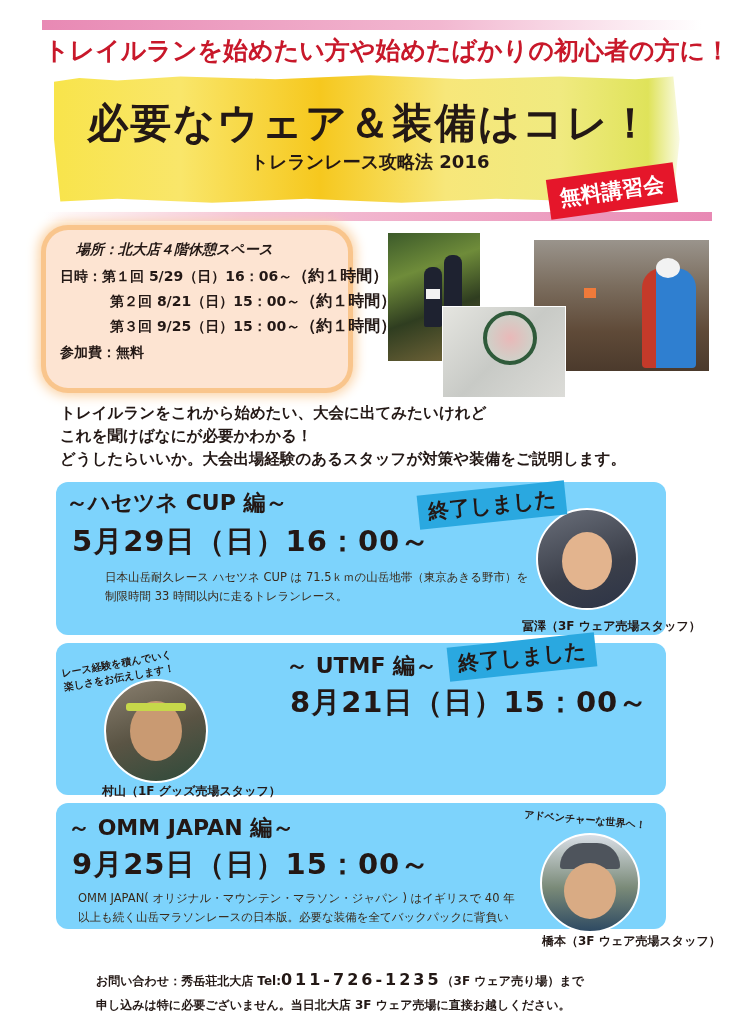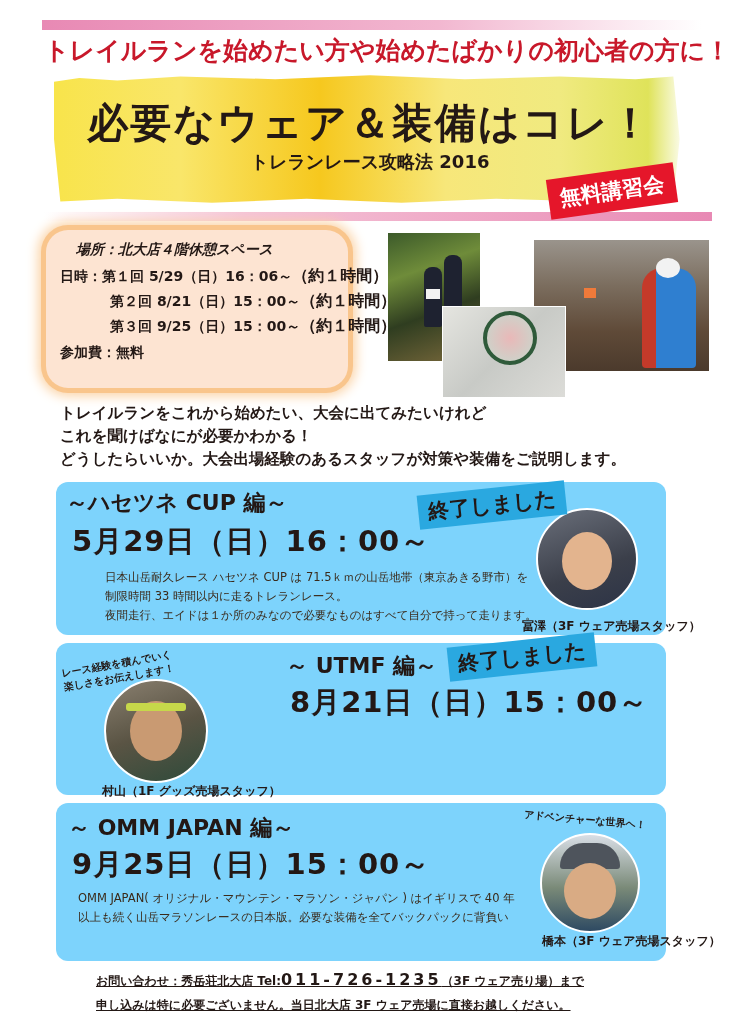--- a/index.html
+++ b/index.html
@@ -43,35 +43,35 @@
   .hiker { left: 108px; top: 28px; width: 54px; height: 100px; border-radius: 20px 20px 4px 4px;
     background: linear-gradient(90deg, #c43a2a 0%, #c43a2a 25%, #2f7fd0 25%, #2f7fd0 100%); }
   .hiker-head { left: 122px; top: 18px; width: 24px; height: 20px; border-radius: 50%; background: #f2f2f2; }
   .flag { left: 50px; top: 48px; width: 12px; height: 10px; background: #f07a3a; }
 
   .intro { left: 60px; top: 402px; width: 640px; font-size: 15.5px; font-weight: bold; line-height: 23px; color: #231815; }
 
   .card { left: 56px; width: 610px; background: #7dd3fc; border-radius: 12px; }
   .card1 { top: 482px; height: 153px; }
   .card2 { top: 643px; height: 152px; }
-  .card3 { top: 803px; height: 158px; }
+  .card3 { top: 803px; height: 126px; }
   .card-title { font-size: 22px; font-weight: bold; color: #231815; white-space: nowrap; }
   .card-date { font-size: 29px; font-weight: bold; color: #231815; white-space: nowrap; letter-spacing: 1px; }
   .card-desc { font-size: 11.5px; color: #3a2a1a; line-height: 19px; white-space: nowrap; }
   .card-note { font-size: 10px; color: #3a2a1a; white-space: nowrap; }
 
   .ended { background: #2aa8e0; color: #231815; font-weight: bold; font-size: 21px;
     padding: 0 10px; line-height: 34px; white-space: nowrap; transform: rotate(-6deg); }
 
   .avatar { border-radius: 50%; border: 2px solid #fff; overflow: hidden; }
   .avatar-face { position: absolute; border-radius: 50%; background: #e3b48e; }
   .staff { font-size: 12px; font-weight: bold; color: #231815; white-space: nowrap; }
   .speech { font-size: 10px; font-weight: bold; color: #231815; white-space: nowrap; }
 
-  .footer { left: 96px; top: 968px; font-size: 12px; font-weight: bold; color: #231815; white-space: nowrap; line-height: 24px; text-decoration: underline; }
+  .footer { left: 96px; top: 968px; font-size: 12px; font-weight: bold; color: #231815; white-space: nowrap; line-height: 24px; }
   .tel { font-size: 16px; letter-spacing: 3px; }
 </style>
 </head>
 <body>
 
 <div class="abs pink-bar-top"></div>
 <div class="abs tagline">トレイルランを始めたい方や始めたばかりの初心者の方に！！</div>
 
 <div class="abs banner"></div>
 <div class="abs headline">必要なウェア＆装備はコレ！</div>
@@ -115,21 +115,20 @@
   <div>これを聞けばなにが必要かわかる！</div>
   <div>どうしたらいいか。大会出場経験のあるスタッフが対策や装備をご説明します。</div>
 </div>
 
 <div class="abs card card1">
   <div class="abs card-title" style="left:10px; top:6px;">～ハセツネ CUP 編～</div>
   <div class="abs card-date" style="left:16px; top:40px;">5月29日（日）16：00～</div>
   <div class="abs card-desc" style="left:6px; top:86px;margin-left:43px;">
     <div>日本山岳耐久レース ハセツネ CUP は 71.5ｋｍの山岳地帯（東京あきる野市）を</div>
     <div>制限時間 33 時間以内に走るトレランレース。</div>
-    <div>夜間走行、エイドは１か所のみなので必要なものはすべて自分で持って走ります。</div>
   </div>
   <div class="abs avatar" style="left:480px; top:26px; width:98px; height:98px; background:linear-gradient(160deg,#6a6f7a 0%,#3b3f4a 60%,#2c3346 100%);">
     <div class="avatar-face" style="left:24px; top:22px; width:50px; height:58px;"></div>
   </div>
   <div class="abs staff" style="left:466px; top:136px;">冨澤（3F ウェア売場スタッフ）</div>
 </div>
 <div class="abs ended" style="left:418px; top:488px;">終了しました</div>
 
 <div class="abs card card2">
   <div class="abs speech" style="left:6px; top:14px; transform:rotate(-10deg);">

